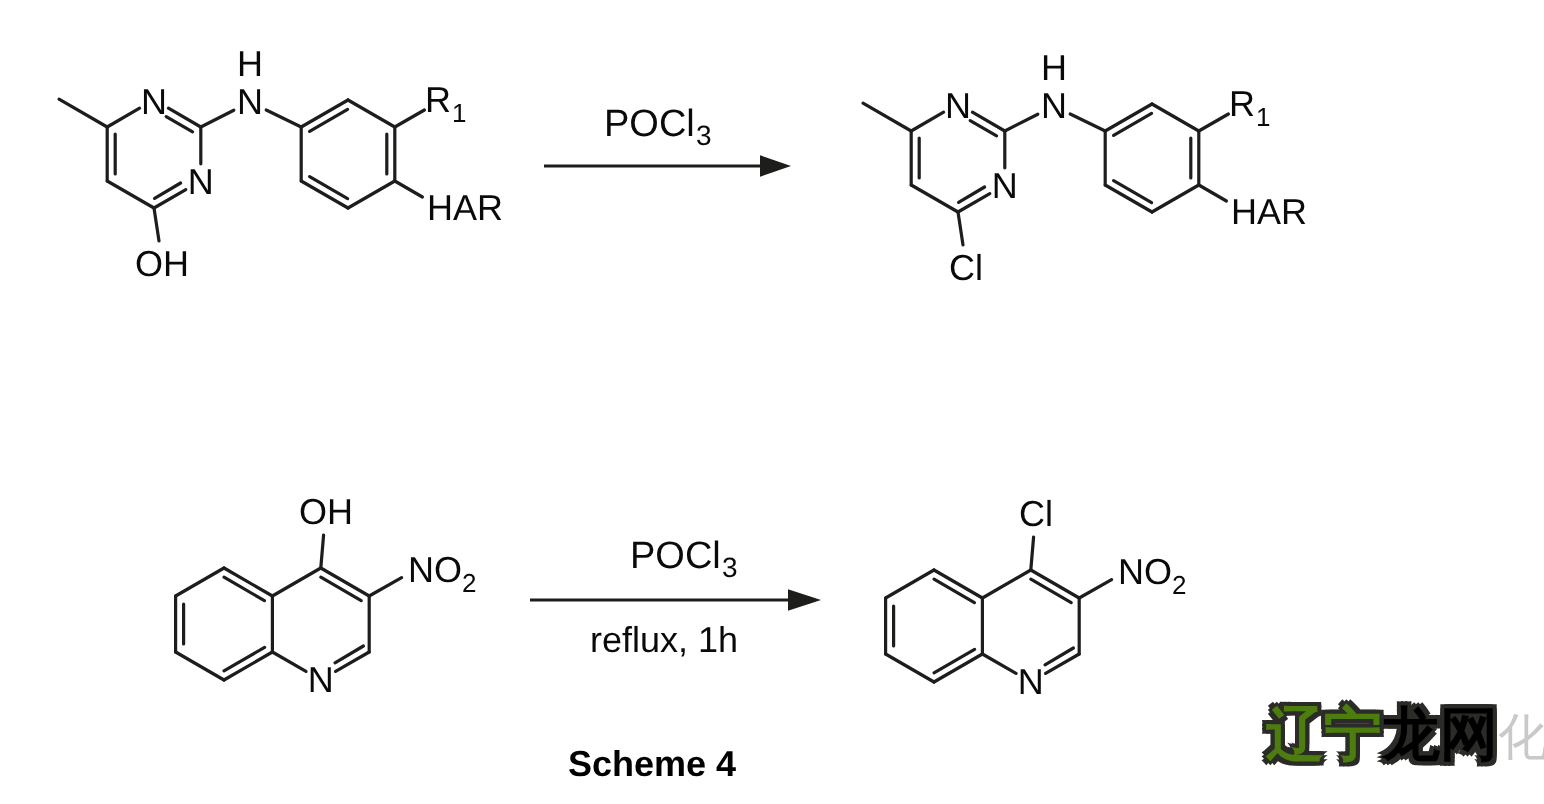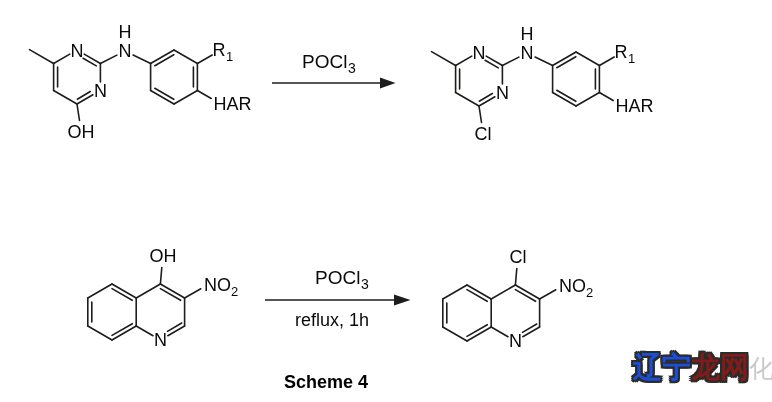--- a/index.html
+++ b/index.html
@@ -14,22 +14,22 @@
   .reagent{font:19px "Liberation Sans", sans-serif;fill:#0a0a0a;}
   .reagent-sub{font:14px "Liberation Sans", sans-serif;fill:#0a0a0a;}
   .conditions{font:18px "Liberation Sans", sans-serif;fill:#0a0a0a;}
   .caption{font:bold 18px "Liberation Sans", sans-serif;fill:#000;}
   .watermark{position:absolute;left:633px;top:350px;white-space:nowrap;
              font-family:"DejaVu Sans", sans-serif;font-weight:bold;font-size:29px;
              line-height:34px;letter-spacing:0px;}
   .wm-outline{text-shadow:-2px -2px 0 #2b2b28, 2px -2px 0 #2b2b28, -2px 2px 0 #2b2b28,
               2px 2px 0 #2b2b28, -2px 0 0 #2b2b28, 2px 0 0 #2b2b28,
               0 -2px 0 #2b2b28, 0 2px 0 #2b2b28;}
-  .wm-primary{color:#1d4ed8;}
-  .wm-secondary{color:#7f1d1d;}
+  .wm-primary{color:#4d7c0f;}
+  .wm-secondary{color:#000000;}
   .wm-faint{color:#c9c9c9;font-size:25px;font-weight:normal;}
 </style>
 </head>
 <body>
 
 <div class="page">
 
 <svg width="772" height="402" viewBox="0 0 772 402">
 
   <g>

